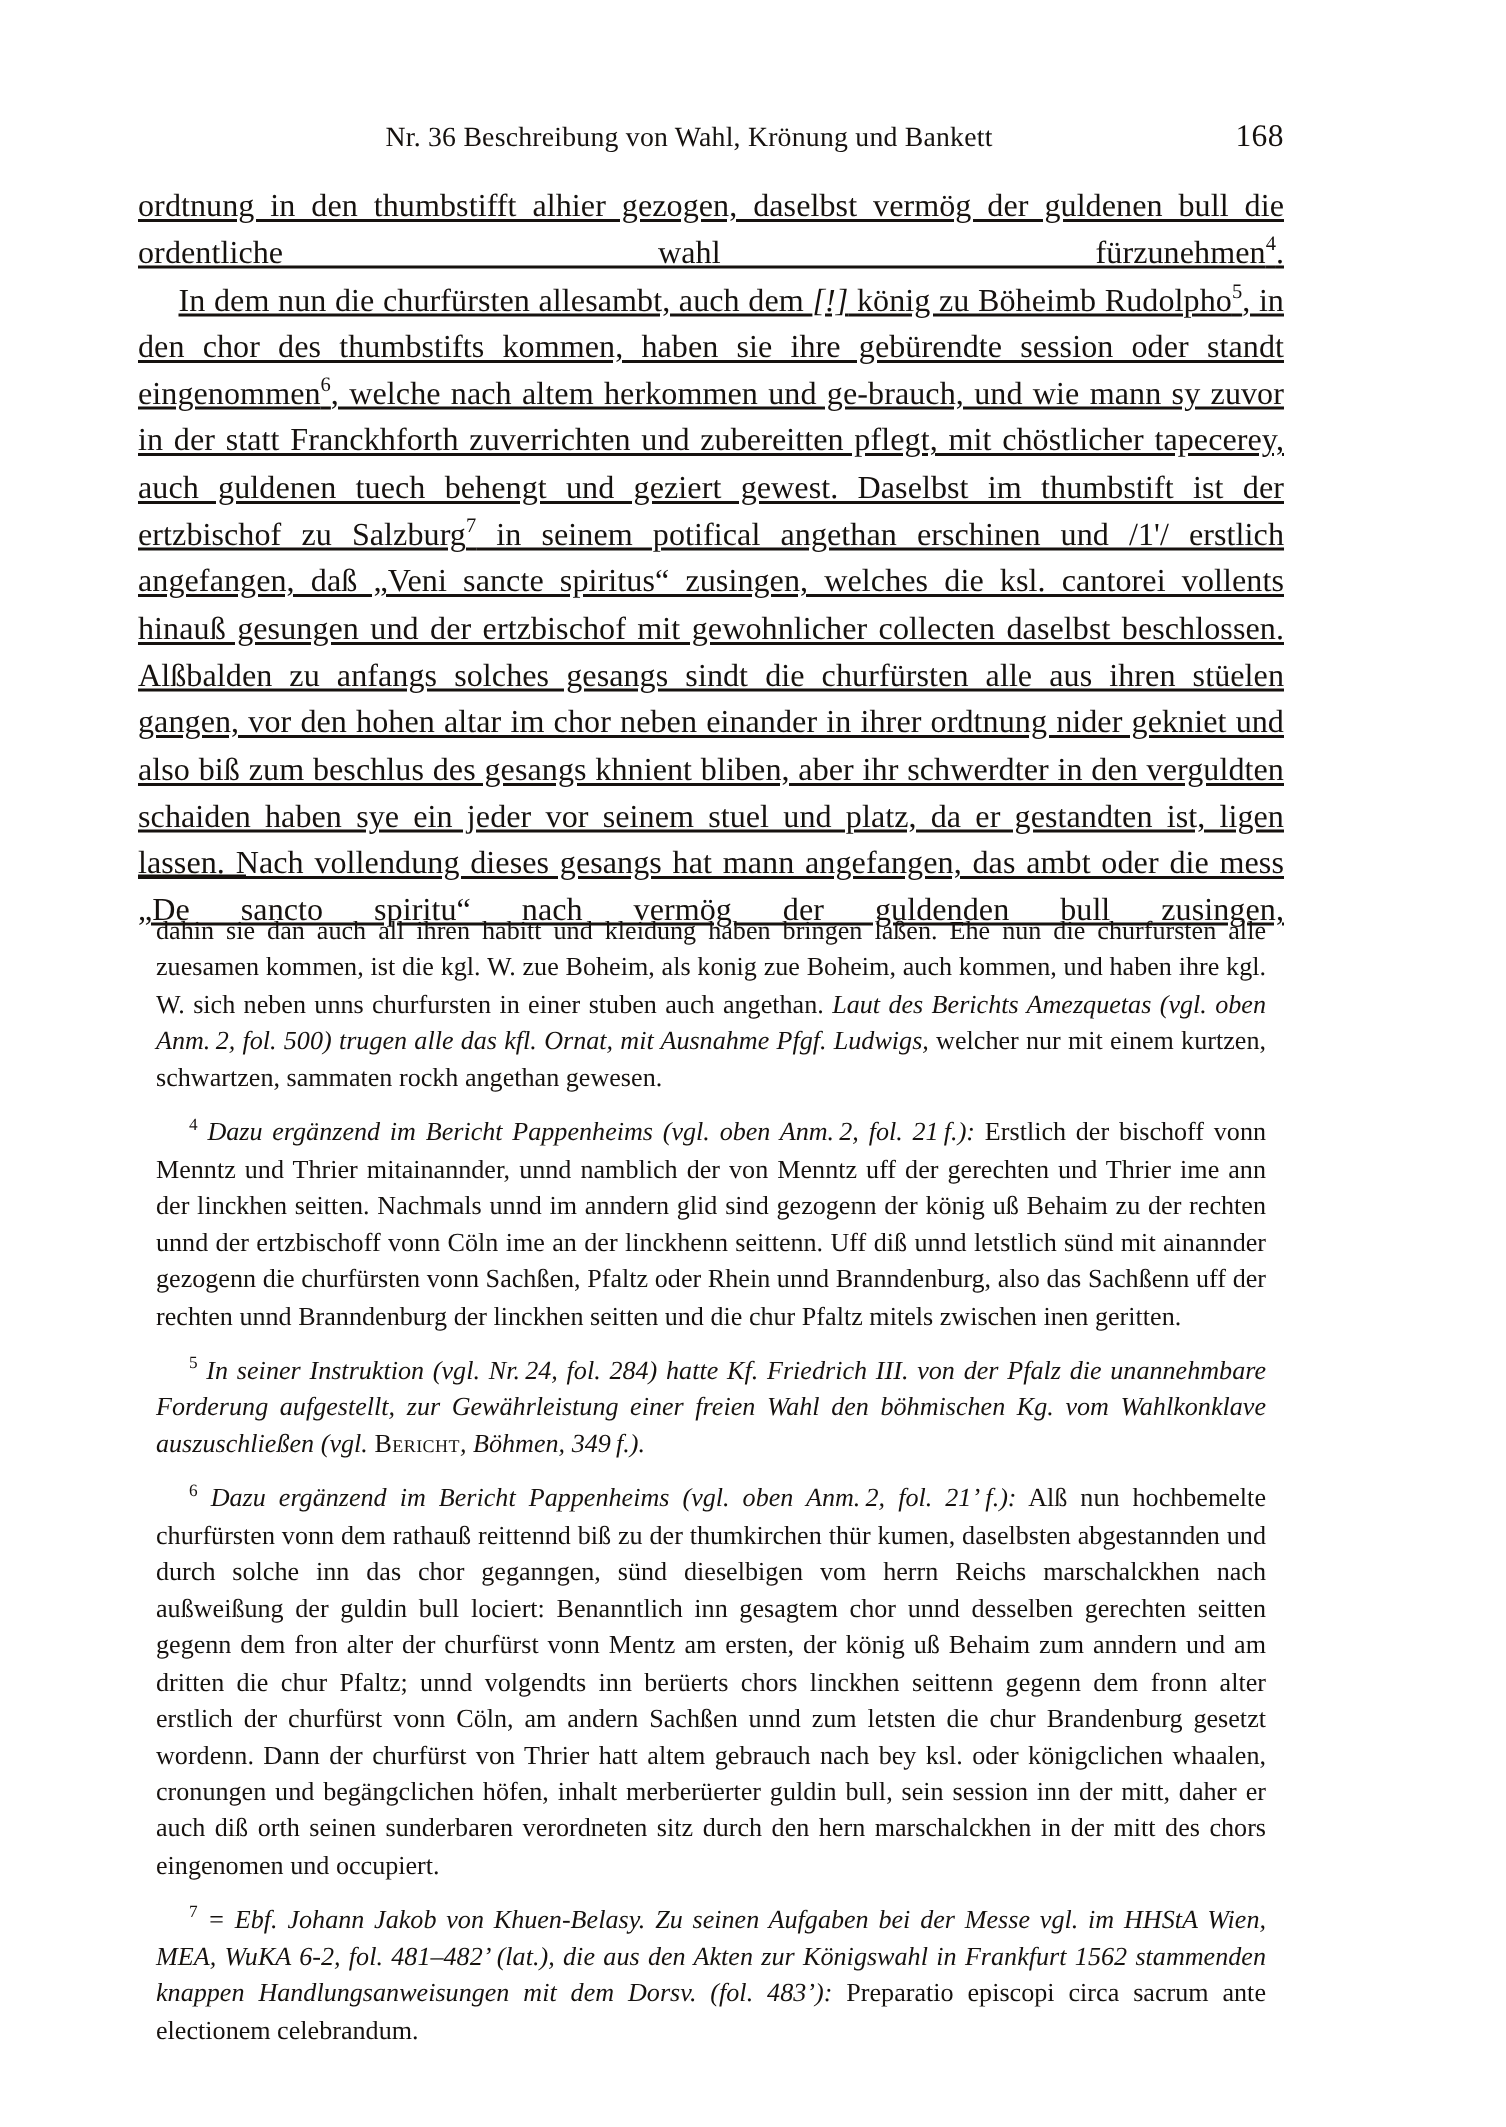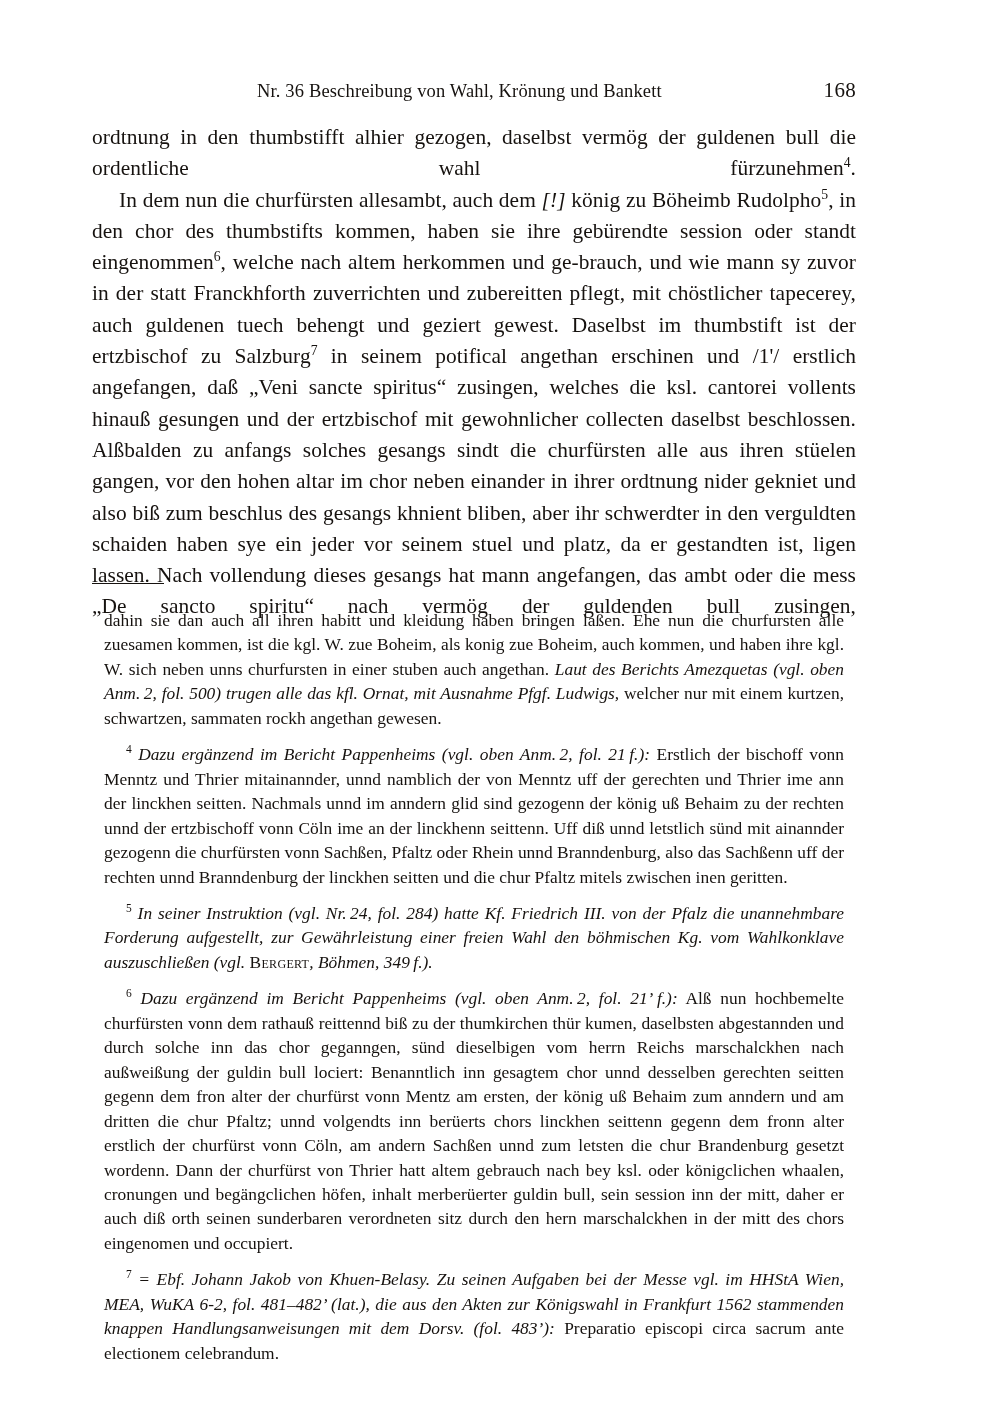--- a/index.html
+++ b/index.html
@@ -52,20 +52,21 @@
     width: 764px;
   }
   .body-block p {
     margin: 0;
     font-size: 21.4px;
     line-height: 31.3px;
     text-align: justify;
     text-justify: inter-word;
     hyphens: manual;
     letter-spacing: 0.05px;
+    text-decoration: underline;
   }
   .body-block p.indent {
     text-indent: 27px;
   }
 
   
   .body-block p.full-justify {
     text-align-last: justify;
   }
 
@@ -136,21 +137,21 @@
   </div>
 
   <div class="fn-rule"></div>
 
   <div class="notes">
 
     <p>dahin sie dan auch all ihren habitt und kleidung haben bringen laßen. Ehe nun die churfursten alle zuesamen kommen, ist die kgl. W. zue Boheim, als konig zue Boheim, auch kommen, und haben ihre kgl. W. sich neben unns churfursten in einer stuben auch angethan. <i>Laut des Berichts Amezquetas (vgl. oben Anm. 2, fol. 500) trugen alle das kfl. Ornat, mit Ausnahme Pfgf. Ludwigs,</i> welcher nur mit einem kurtzen, schwartzen, sammaten rockh angethan gewesen.</p>
 
     <p class="note-start"><span class="marker">4</span> <i>Dazu ergänzend im Bericht Pappenheims (vgl. oben Anm. 2, fol. 21 f.):</i> Erstlich der bischoff vonn Menntz und Thrier mitainannder, unnd namblich der von Menntz uff der gerechten und Thrier ime ann der linckhen seitten. Nachmals unnd im anndern glid sind gezogenn der könig uß Behaim zu der rechten unnd der ertzbischoff vonn Cöln ime an der linckhenn seittenn. Uff diß unnd letstlich sünd mit ainannder gezogenn die churfürsten vonn Sachßen, Pfaltz oder Rhein unnd Branndenburg, also das Sachßenn uff der rechten unnd Branndenburg der linckhen seitten und die chur Pfaltz mitels zwischen inen geritten.</p>
 
-    <p class="note-start"><span class="marker">5</span> <i>In seiner Instruktion (vgl. Nr. 24, fol. 284) hatte Kf. Friedrich III. von der Pfalz die unannehmbare Forderung aufgestellt, zur Gewährleistung einer freien Wahl den böhmischen Kg. vom Wahlkonklave auszuschließen (vgl. <span class="smallcaps">Bergert</span>, Böhmen, 349 f.).</i></p>
+    <p class="note-start"><span class="marker">5</span> <i>In seiner Instruktion (vgl. Nr. 24, fol. 284) hatte Kf. Friedrich III. von der Pfalz die unannehmbare Forderung aufgestellt, zur Gewährleistung einer freien Wahl den böhmischen Kg. vom Wahlkonklave auszuschließen (vgl. <span class="smallcaps">Bericht</span>, Böhmen, 349 f.).</i></p>
 
     <p class="note-start"><span class="marker">6</span> <i>Dazu ergänzend im Bericht Pappenheims (vgl. oben Anm. 2, fol. 21’ f.):</i> Alß nun hochbemelte churfürsten vonn dem rathauß reittennd biß zu der thumkirchen thür kumen, daselbsten abgestannden und durch solche inn das chor geganngen, sünd dieselbigen vom herrn Reichs marschalckhen nach außweißung der guldin bull lociert: Benanntlich inn gesagtem chor unnd desselben gerechten seitten gegenn dem fron alter der churfürst vonn Mentz am ersten, der könig uß Behaim zum anndern und am dritten die chur Pfaltz; unnd volgendts inn berüerts chors linckhen seittenn gegenn dem fronn alter erstlich der churfürst vonn Cöln, am andern Sachßen unnd zum letsten die chur Brandenburg gesetzt wordenn. Dann der churfürst von Thrier hatt altem gebrauch nach bey ksl. oder königclichen whaalen, cronungen und begängclichen höfen, inhalt merberüerter guldin bull, sein session inn der mitt, daher er auch diß orth seinen sunderbaren verordneten sitz durch den hern marschalckhen in der mitt des chors eingenomen und occupiert.</p>
 
     <p class="note-start"><span class="marker">7</span> <i>= Ebf. Johann Jakob von Khuen-Belasy. Zu seinen Aufgaben bei der Messe vgl. im HHStA Wien, MEA, WuKA 6-2, fol. 481–482’ (lat.), die aus den Akten zur Königswahl in Frankfurt 1562 stammenden knappen Handlungsanweisungen mit dem Dorsv. (fol. 483’):</i> Preparatio episcopi circa sacrum ante electionem celebrandum.</p>
 
   </div>
 
 </div>
 
 </body></html>

